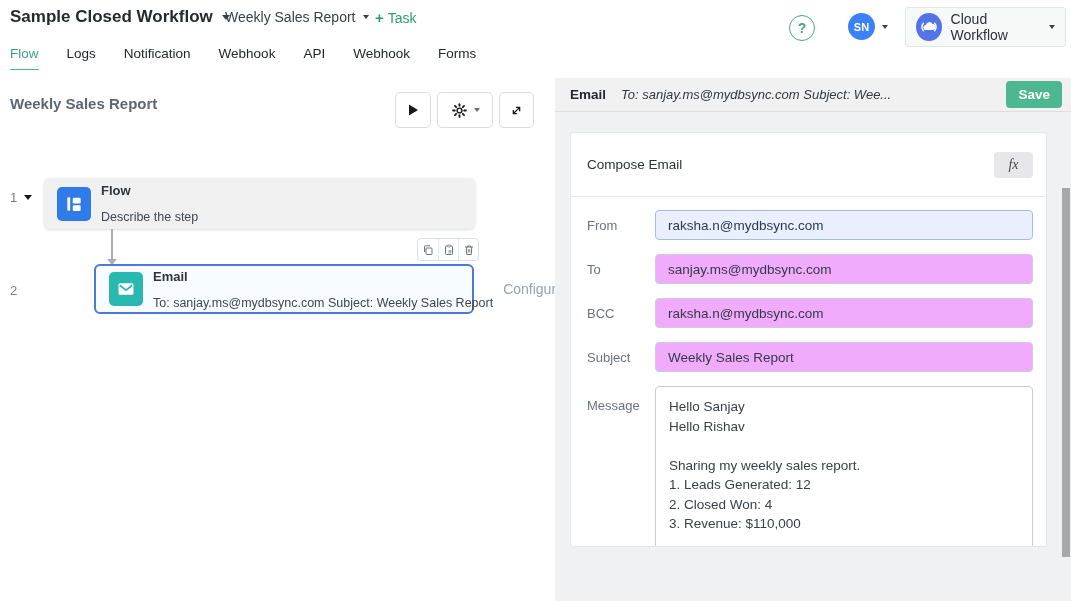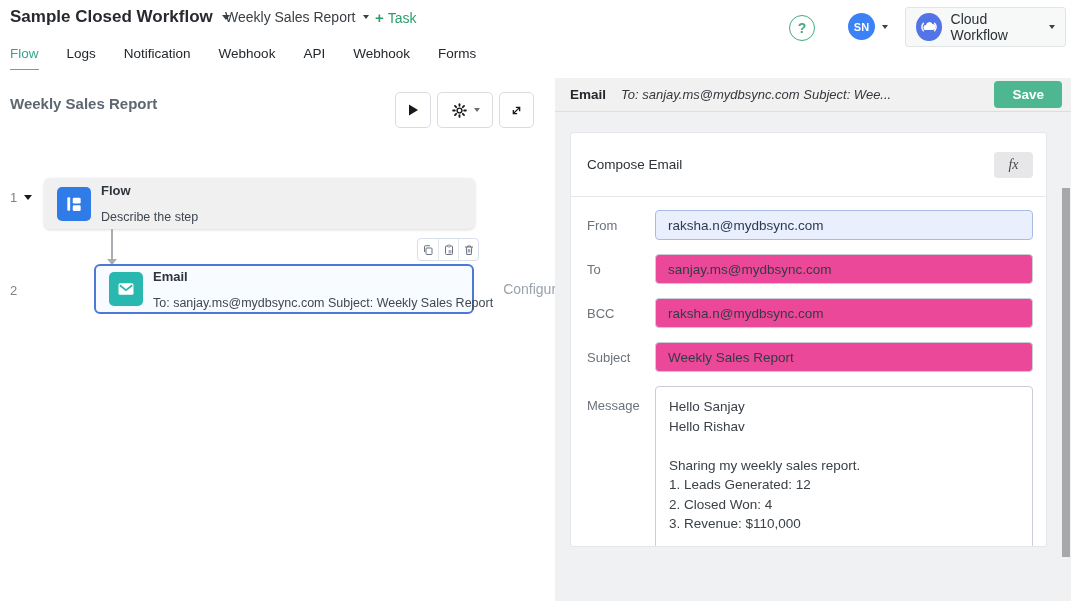--- a/index.html
+++ b/index.html
@@ -49,32 +49,32 @@
 
   .row-actions { position:absolute; left:417px; top:168px; height:23px; background:#fff; border:1px solid #d8deea; border-radius:4px; display:flex; align-items:center; }
   .ract { width:20px; height:21px; display:flex; align-items:center; justify-content:center; color:#6a7280; cursor:pointer; }
   .ract + .ract { border-left:1px solid #e2e6ee; }
 
   
   .panel { position:absolute; left:555px; top:78px; width:516px; height:523px; background:#f0f1f3; }
   .panel-header { position:absolute; left:0; top:0; width:516px; height:34px; background:#f1f1f2; border-bottom:1px solid #dcdee1; display:flex; align-items:center; padding:0 9px 0 15px; }
   .ph-type { font-size:13.5px; font-weight:700; color:#24282c; }
   .ph-summary { font-size:13px; color:#33383d; margin-left:15px;font-style:italic; }
-  .save-btn { margin-left:auto; background:#4db792; color:#fff; border:none; border-radius:4px; font-size:13.5px; font-weight:700; padding:6px 18px; cursor:pointer; font-family:inherit; }
+  .save-btn { margin-left:auto; background:#4db792; color:#fff; border:none; border-radius:4px; font-size:13.5px; font-weight:700; padding:6px 12px; cursor:pointer; font-family:inherit; }
 
   .panel-card { position:absolute; left:15px; top:54px; width:477px; height:415px; background:#fff; border:1px solid #e4e6ea; border-radius:3px; overflow:hidden; }
   .card-head { height:64px; border-bottom:1px solid #e6e8ec; display:flex; align-items:center; padding:0 13px 0 16px; }
   .card-head .title { font-size:13.5px; color:#2c3238; }
   .fx-btn { margin-left:auto; width:39px; height:26px; background:#e7e7e9; border:none; border-radius:4px; font-family:"Liberation Serif", serif; font-style:italic; font-size:14px; color:#44484d; cursor:pointer; }
   .form { padding:13px 13px 0 16px; }
   .frow { display:flex; align-items:center; margin-bottom:14px; }
   .frow.top { align-items:flex-start; }
   .frow label { width:68px; flex:none; font-size:13px; color:#6c737c; }
   .frow.top label { margin-top:12px; }
-  .frow input { flex:1; height:30px; border:1px solid #c9ced6; border-radius:4px; padding:0 12px; font-size:13.5px; color:#333b44; font-family:inherit; background:#ec4899; }
+  .frow input { flex:1; height:30px; border:1px solid #c9ced6; border-radius:4px; padding:0 12px; font-size:13.5px; color:#333b44; font-family:inherit; background:#f0abfc; }
   .frow input.hl { background:#e9effc; border-color:#a6bce6; color:#2c3a55; }
   .frow textarea { flex:1; height:200px; border:1px solid #c9ced6; border-radius:4px; padding:10px 13px; font-size:13.5px; line-height:19.5px; color:#3a4147; font-family:inherit; resize:none; background:#fff; }
 
   .scrollbar { position:absolute; right:1px; top:35px; width:8px; height:488px; background:#f1f1f1; }
   .scroll-thumb { position:absolute; left:0; top:75px; width:8px; height:369px; background:#a8a8a8; cursor:pointer; }
 
   svg { display:block; }
 </style>
 </head>
 <body>

